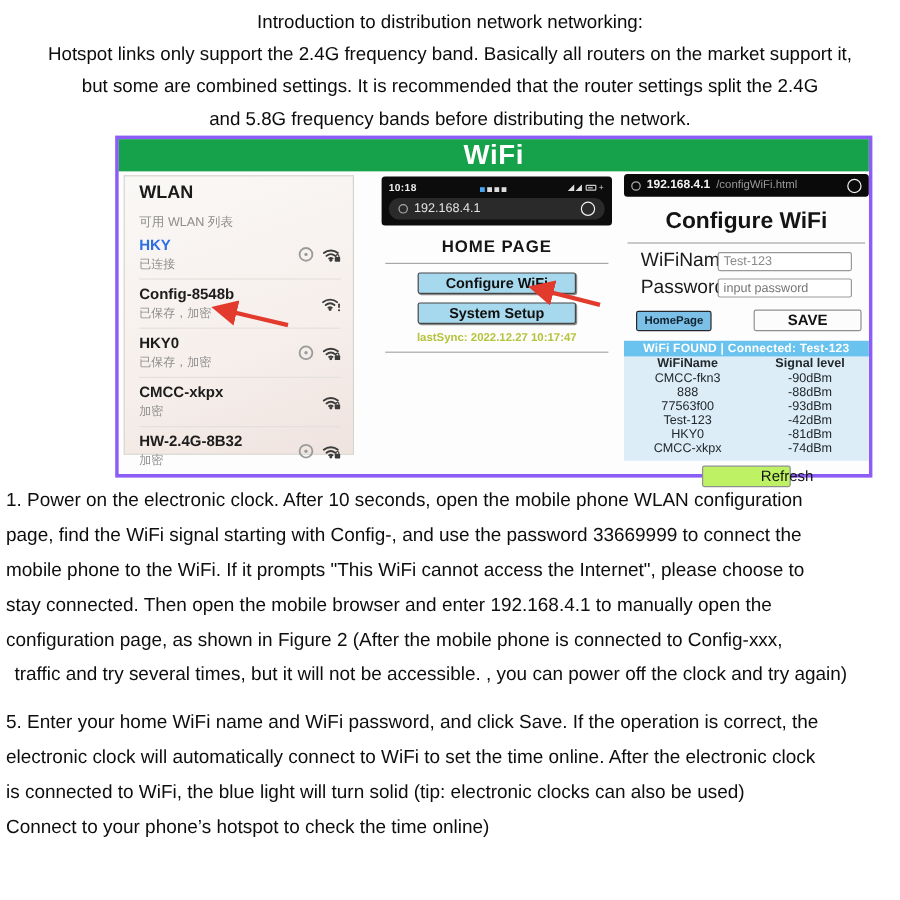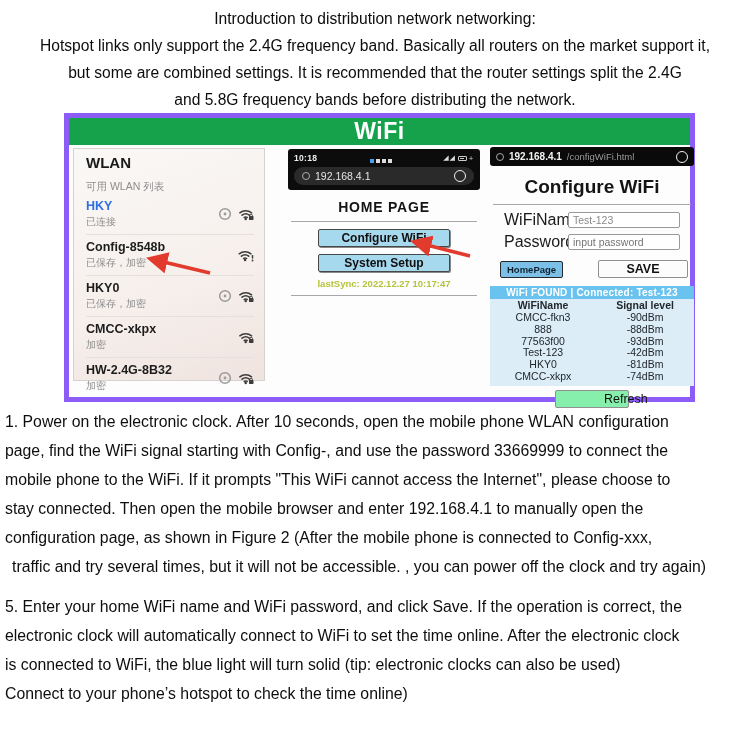--- a/index.html
+++ b/index.html
@@ -4,21 +4,21 @@
 <style>
   * { margin:0; padding:0; box-sizing:border-box; }
   html,body { width:750px; height:750px; background:#ffffff;
     font-family:"Liberation Sans","DejaVu Sans",sans-serif; color:#111; overflow:hidden; }
 
   
   .intro { padding-top:5px; text-align:center; font-size:15.6px; line-height:27px; color:#0c0c0c; }
   .intro div { white-space:nowrap; }
 
   
-  .figure { margin-left:64px; width:631px; border:5px solid #8b5cf6; }
+  .figure { margin-left:96px; width:631px; border:3px solid #8b5cf6; }
   .banner { height:27px; background:#16a14b; color:#fff; font-size:23px; font-weight:600;
     text-align:center; line-height:26px; letter-spacing:0.5px; }
   .content { position:relative; height:252px; background:#fdfdfd; }
 
   
   .wlan { position:absolute; left:4px; top:3px; width:192px; height:233px;
     background:linear-gradient(160deg,#faf8f6 0%,#f6efec 60%,#efe3de 100%);
     border:1px solid #d8d2ce; padding:5px 10px 0 12px; }
   .wlan-title { font-size:15px; font-weight:bold; color:#1a1a1a; }
   .wlan-sub { font-size:10.5px; color:#8d8d8d; margin-top:9px; }
@@ -72,21 +72,21 @@
   .save-btn { width:90px; height:18px; background:#fcfcfc; border:1.6px solid #8f8f8f;
     border-radius:2px; font-size:12.5px; font-weight:bold; color:#111; font-family:inherit; cursor:pointer; }
   .bluepanel { margin-top:8px; background:#dcedf8; padding-bottom:3px; }
   .found-hdr { background:#69c3ee; color:#fff; font-size:10px; font-weight:bold;
     text-align:center; height:13px; line-height:13px; letter-spacing:0.2px; }
   .ntable { width:100%; font-size:10.5px; color:#22282c; }
   .trow { display:flex; line-height:11.8px; }
   .trow .c1 { width:52%; text-align:center; }
   .trow .c2 { width:48%; text-align:center; }
   .trow.head { font-weight:bold; font-size:10.5px; line-height:13px; }
-  .refresh-btn { display:block; margin:4px auto 0; width:74px; height:18px; background:#86efac;
+  .refresh-btn { display:block; margin:4px auto 0; width:74px; height:18px; background:#bef264;
     border:1.6px solid #8f8f8f; border-radius:2px; font-size:12.5px; color:#111;
     font-family:inherit; cursor:pointer;padding-left:48px; }
 
   
   .wicon svg { display:block; }
 
   
   .arrows { position:absolute; left:0; top:0; width:631px; height:252px; pointer-events:none; z-index:5; }
 
   

